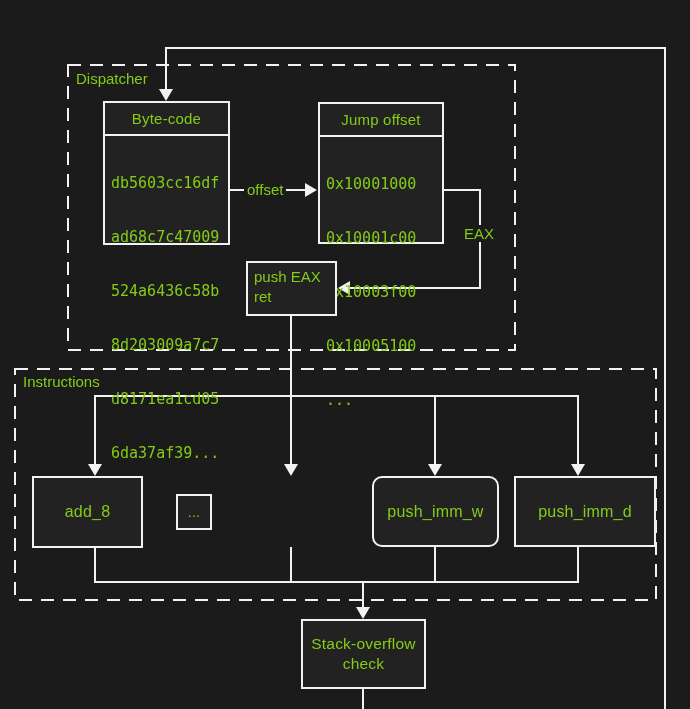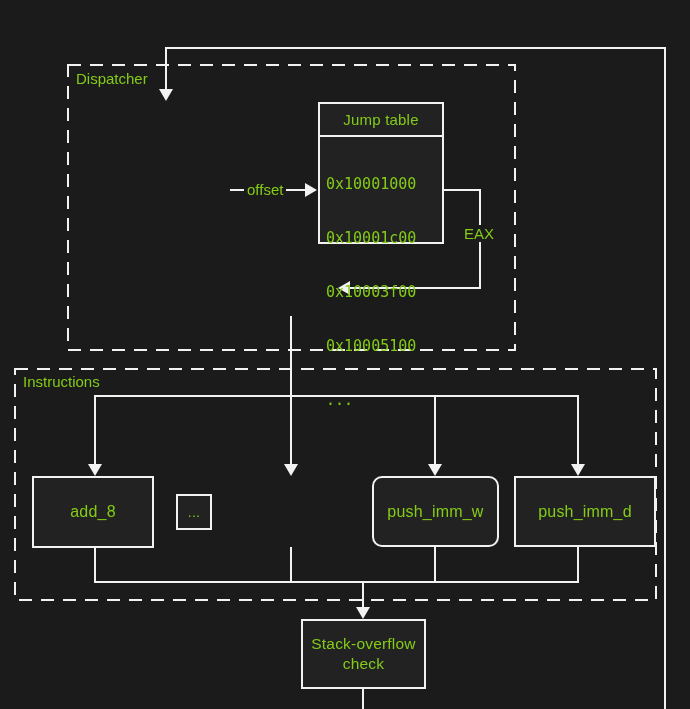--- a/index.html
+++ b/index.html
@@ -71,39 +71,54 @@
     <line x1="291" y1="515" x2="291" y2="551" stroke="#f2f2f2" stroke-width="2"></line>
     <line x1="435" y1="515" x2="435" y2="551" stroke="#f2f2f2" stroke-width="2"></line>
     <line x1="578" y1="515" x2="578" y2="551" stroke="#f2f2f2" stroke-width="2"></line>
     <line x1="94" y1="550" x2="579" y2="550" stroke="#f2f2f2" stroke-width="2"></line>
     <line x1="363" y1="550" x2="363" y2="576" stroke="#f2f2f2" stroke-width="2"></line>
     <polygon points="356,575 370,575 363,587" fill="#f2f2f2"></polygon>
   </svg>
 
   <div class="zone-label" style="left:76px;top:38px;">Dispatcher</div>
 
+  <div class="box" style="left:103px;top:69px;width:127px;height:144px;">
+    <div class="box-title">Byte-code</div>
+    <div class="mono-body">
+      <div>db5603cc16df</div>
+      <div>ad68c7c47009</div>
+      <div>524a6436c58b</div>
+      <div>8d203009a7c7</div>
+      <div>d8171ea1cd05</div>
+      <div>6da37af39...</div>
+    </div>
+  </div>
 
   <div class="box" style="left:318px;top:70px;width:126px;height:142px;">
-    <div class="box-title">Jump table</div>
+    <div class="box-title">Jump offset</div>
     <div class="mono-body">
       <div>0x10001000</div>
       <div>0x10001c00</div>
       <div>0x10003f00</div>
       <div>0x10005100</div>
       <div>...</div>
     </div>
   </div>
 
   <div class="floating-label" style="left:244px;top:149px;">offset</div>
   <div class="floating-label" style="left:461px;top:193px;">EAX</div>
 
+  <div class="box two-line" style="left:246px;top:229px;width:91px;height:55px;">
+    <div>push EAX</div>
+    <div>ret</div>
+  </div>
 
   <div class="zone-label" style="left:23px;top:341px;">Instructions</div>
 
-  <div class="box center-label" style="left:32px;top:444px;width:122px;height:72px;">
+  <div class="box center-label" style="left:32px;top:444px;width:111px;height:72px;">
     <span>add_8</span>
   </div>
   <div class="box center-label" style="left:176px;top:462px;width:36px;height:36px;font-size:14px;">
     <span>...</span>
   </div>
   <div class="box center-label" style="left:372px;top:444px;width:127px;height:71px;border-radius:10px;">
     <span>push_imm_w</span>
   </div>
   <div class="box center-label" style="left:514px;top:444px;width:142px;height:71px;">
     <span>push_imm_d</span>

